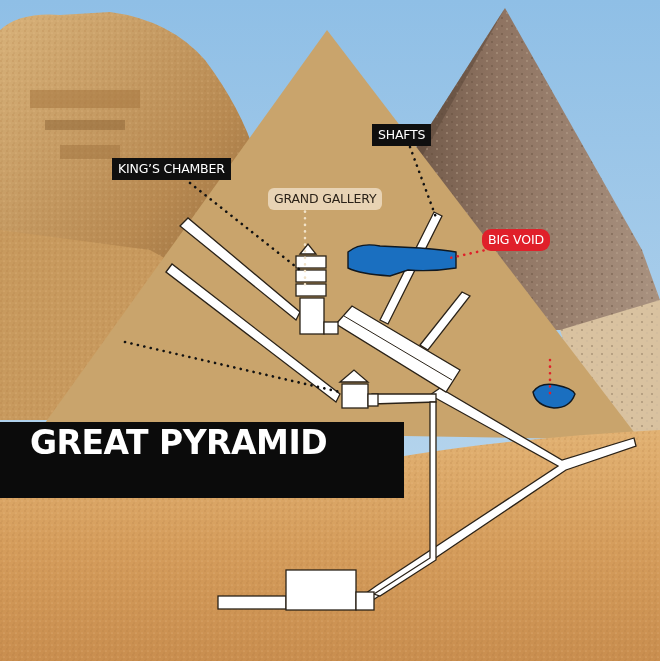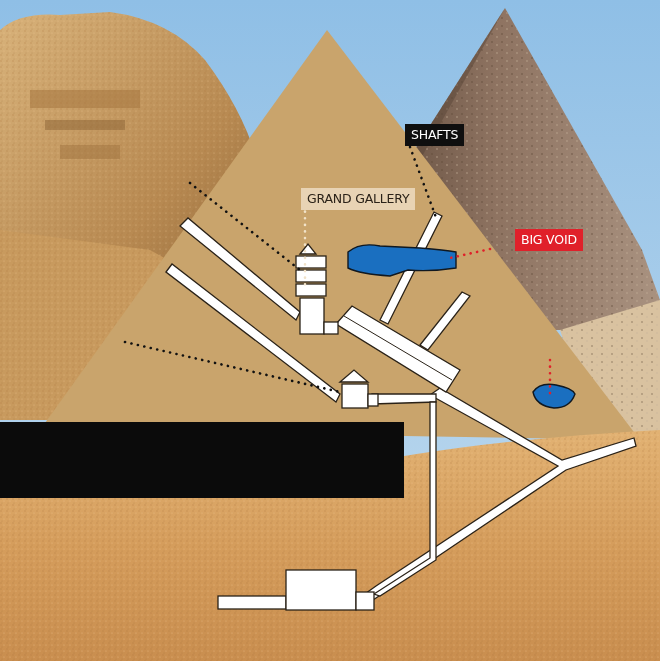--- a/index.html
+++ b/index.html
@@ -1,18 +1,18 @@
 <!DOCTYPE html>
 <html><head>
 <meta charset="utf-8">
 <style>
   html,body{margin:0;padding:0;}
   body{width:660px;height:661px;overflow:hidden;position:relative;background:#9dc6e8;font-family:"Liberation Sans",sans-serif;}
   #stage{position:absolute;left:0;top:0;width:660px;height:661px;}
-  .label{position:absolute;font-family:"DejaVu Sans",sans-serif;font-size:12.5px;letter-spacing:-0.2px;padding:4px 6px;line-height:14px;white-space:nowrap;margin-left:33px;}
+  .label{position:absolute;font-family:"DejaVu Sans",sans-serif;font-size:12.5px;letter-spacing:-0.2px;padding:4px 6px;line-height:14px;white-space:nowrap;}
   .label.dark{background:#0f0f0f;color:#ffffff;}
   .label.light{background:#e8d3b4;color:#2b2218;}
   .label.red{background:#e0202a;color:#ffffff;}
   .title{position:absolute;left:0;top:422px;width:404px;height:76px;background:#0b0b0b;color:#fff;font-family:"DejaVu Sans",sans-serif;font-weight:bold;font-size:33px;line-height:34px;padding:4px 0 0 30px;box-sizing:border-box;letter-spacing:-0.5px;}
   .title div{white-space:nowrap;}
 </style>
 </head>
 <body>
 
 <div id="stage">
@@ -118,20 +118,22 @@
       <path d="M190,183 L300,270" stroke="#111"></path>
       <path d="M305,205 L305,290" stroke="#f1e2c8"></path>
       <path d="M410,147 L437,220" stroke="#111"></path>
       <path d="M490,249 L450,258" stroke="#e0202a"></path>
       <path d="M125,342 L340,392" stroke="#111"></path>
       <path d="M550,360 L550,396" stroke="#e0202a"></path>
     </g>
   </svg>
 
   
+  <div class="label dark" style="left:112px;top:158px;">KING’S CHAMBER</div>
   <div class="label dark" style="left:372px;top:124px;">SHAFTS</div>
-  <div class="label light" style="left:268px;top:188px;">GRAND GALLERY</div>
-  <div class="label red" style="left:482px;top:229px;">BIG VOID</div>
+  <div class="label light" style="left:268px;top:188px;border-radius:6px;">GRAND GALLERY</div>
+  <div class="label red" style="left:482px;top:229px;border-radius:9px;">BIG VOID</div>
 
   
   <div class="title">
+    <div>GREAT PYRAMID</div>
   </div>
 </div>
 
 </body></html>

